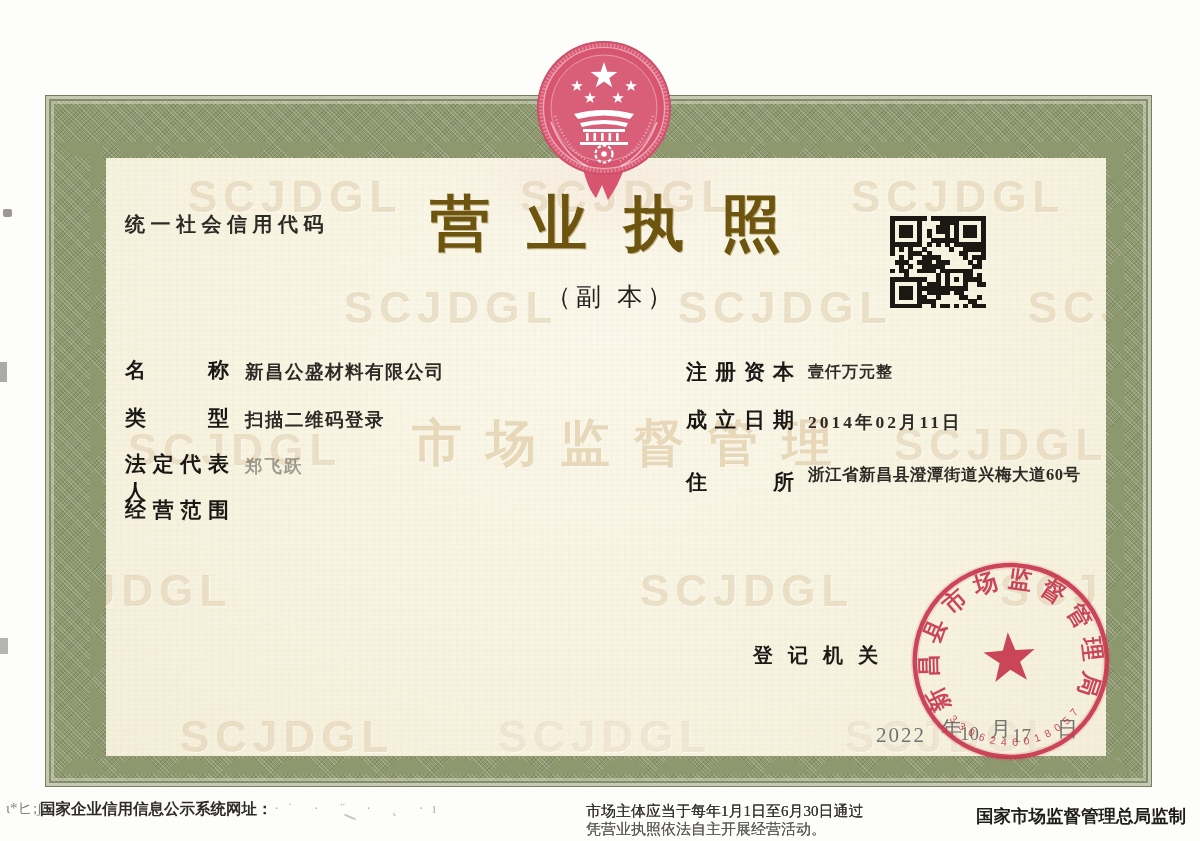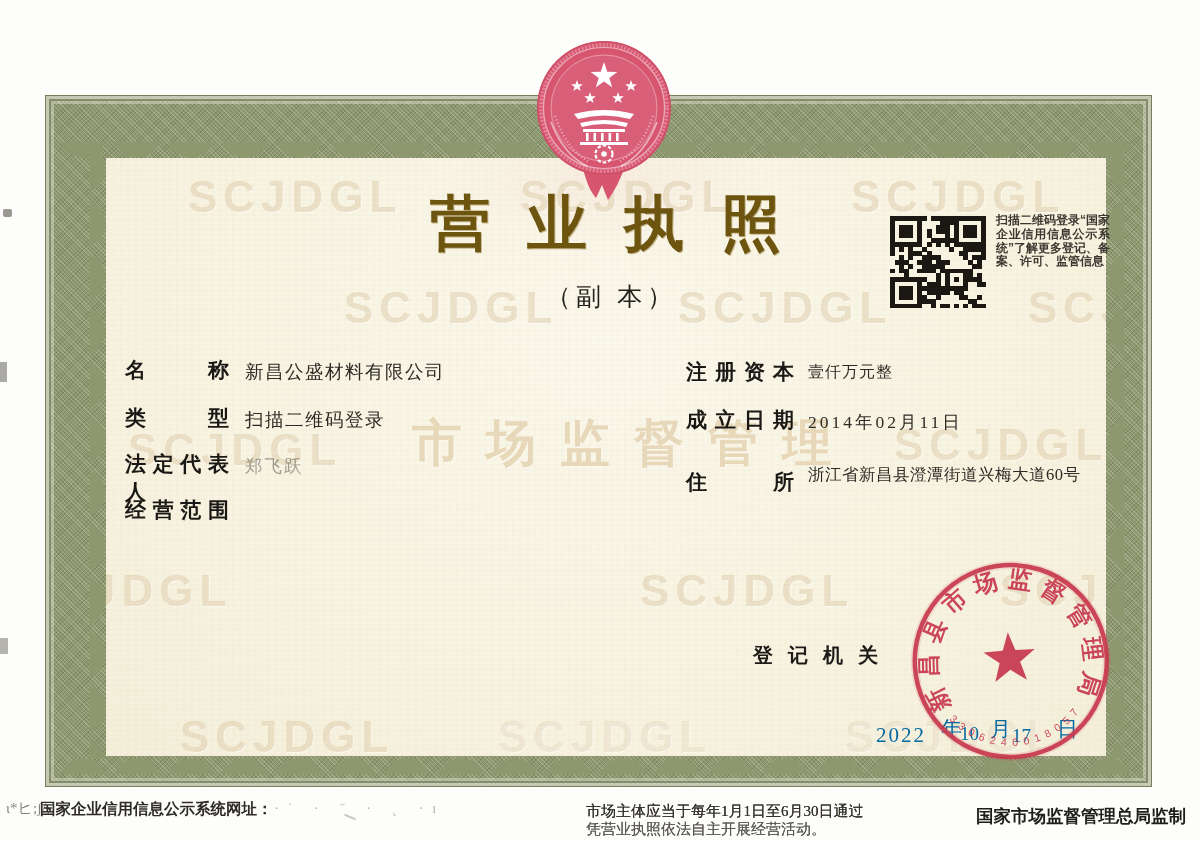--- a/index.html
+++ b/index.html
@@ -49,24 +49,24 @@
   .title{left:430px;top:192px;font-size:60px;line-height:64px;font-weight:bold;letter-spacing:37px;
       color:#6d5510;font-family:"Liberation Sans",sans-serif;text-shadow:1px 1px 0 rgba(140,110,40,.45);}
   .subtitle{left:546px;top:280px;font-size:25px;letter-spacing:5px;color:#23211d;font-weight:500;}
   .qr{left:890px;top:216px;width:96px;height:92px;}
   .qr i{position:absolute;background:#1b1713;width:5px;height:4.9px;}
   .qr-caption{left:996px;top:214px;width:114px;font-size:12px;line-height:13.8px;font-weight:600;
       color:#3c3831;font-family:"Liberation Sans",sans-serif;white-space:normal;text-align:justify;}
   .flabel{font-size:21px;font-weight:bold;color:#191815;text-align:justify;text-align-last:justify;white-space:normal;}
   .flabel.l{left:125px;width:104px;}
   .flabel.r{left:686px;width:108px;}
-  .fvalue{color:#2e2b26;}
+  .fvalue{color:#2e2b26;font-weight:bold;}
   .scope{width:452px;font-size:16.5px;line-height:26.4px;text-align:justify;white-space:normal;color:#2e2b26;}
   .registry{left:753px;top:642px;font-size:20px;font-weight:600;letter-spacing:15px;color:#1b1a17;}
-  .dt{color:#0369a1;z-index:7;}
+  .dt{color:#737373;z-index:7;}
   .footer-text{font-family:"Liberation Serif",serif;color:#35322c;}
   .seal-svg{position:absolute;left:905px;top:558px;z-index:6;opacity:.93;transform:rotate(-4deg);}
   .emblem-svg{position:absolute;left:533px;top:26px;z-index:6;}
   .artifact{position:absolute;background:#4a453d;opacity:.55;}
 </style>
 </head>
 <body>
 
 <div class="frame">
   <div class="scallop h top"></div>
@@ -88,20 +88,21 @@
   <span class="wm" style="left:534px;top:408px">SCJDGL</span>
   <span class="wm" style="left:894px;top:408px">SCJDGL</span>
   <span class="wm" style="left:74px;top:554px">SCJDGL</span>
   <span class="wm light" style="left:392px;top:554px">SCJDGL</span>
   <span class="wm light" style="left:739px;top:554px">SCJDGL</span>
   <span class="wm-center" style="left:306px;top:252px">市场监督管理</span>
 </div>
 
 <div class="content">
 
+  <div class="abs credit-label">统一社会信用代码</div>
 
   <div class="abs subtitle">（副 本）</div>
   <div class="abs title">营业执照</div>
 
   <div class="abs qr">
       <i style="left:0.0px;top:0.0px"></i>
       <i style="left:4.6px;top:0.0px"></i>
       <i style="left:9.1px;top:0.0px"></i>
       <i style="left:13.7px;top:0.0px"></i>
       <i style="left:18.3px;top:0.0px"></i>
@@ -337,21 +338,20 @@
       <i style="left:27.4px;top:87.6px"></i>
       <i style="left:41.1px;top:87.6px"></i>
       <i style="left:50.3px;top:87.6px"></i>
       <i style="left:54.9px;top:87.6px"></i>
       <i style="left:64.0px;top:87.6px"></i>
       <i style="left:73.1px;top:87.6px"></i>
       <i style="left:82.3px;top:87.6px"></i>
       <i style="left:86.9px;top:87.6px"></i>
       <i style="left:91.4px;top:87.6px"></i>
     </div>
-  <div class="abs qr-caption">扫描二维码登录“国家企业信用信息公示系统”了解更多登记、备案、许可、监管信息</div>
 
   <div class="abs flabel l" style="top:356px">名称</div>
   <div class="abs fvalue" style="left:245px;top:359px;font-size:18.5px;letter-spacing:1.5px">新昌公盛材料有限公司</div>
 
   <div class="abs flabel l" style="top:404px">类型</div>
   <div class="abs fvalue" style="left:245px;top:407px;font-size:18.5px;letter-spacing:1.5px">扫描二维码登录</div>
 
   <div class="abs flabel l" style="top:450px">法定代表人</div>
   <div class="abs fvalue" style="left:245px;top:454px;font-size:17.5px;letter-spacing:2px;opacity:.55;color:#56504a">郑飞跃</div>
 

